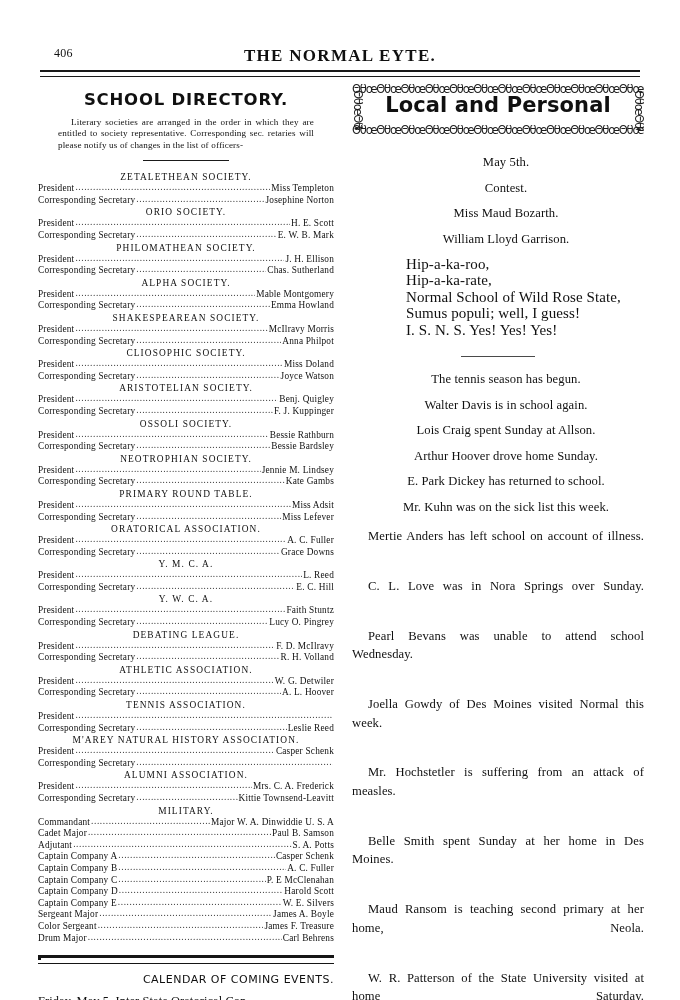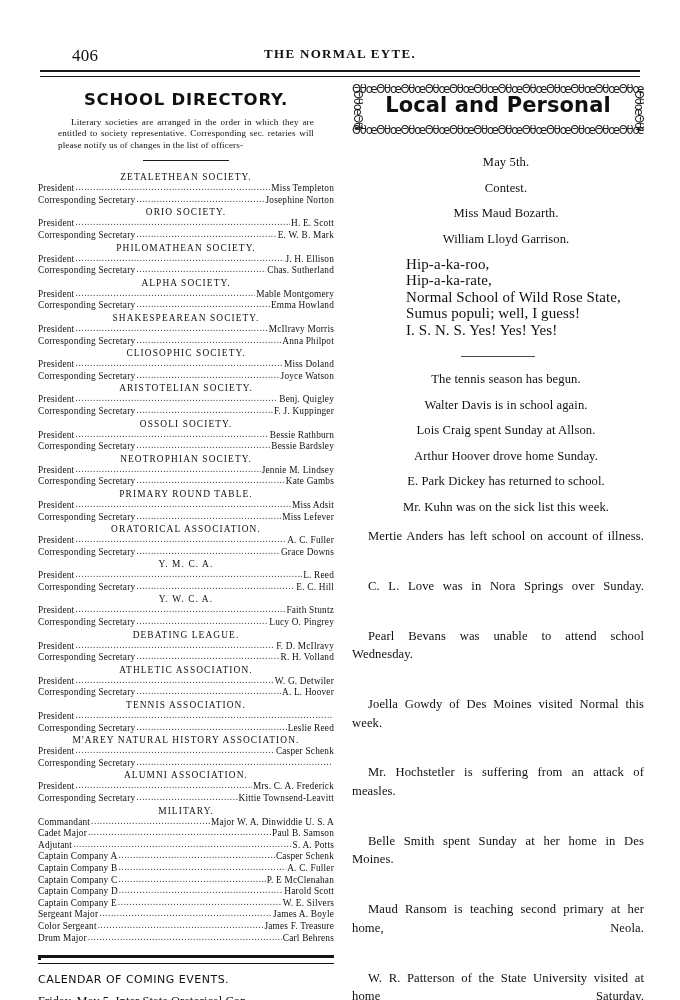--- a/index.html
+++ b/index.html
@@ -23,33 +23,33 @@
 
   
   .runhead {
     position: absolute;
     left: 40px; top: 46px;
     width: 600px;
     height: 20px;
   }
   .folio {
     position: absolute;
-    left: 32px; top: 0;
+    left: 14px; top: 0;
     font-family: "Liberation Serif", serif;
-    font-size: 17px;
+    font-size: 12px;
     letter-spacing: .3px;
   }
   .runtitle {
     position: absolute;
     left: 0; top: 0;
     width: 600px;
     text-align: center;
     font-family: "Liberation Serif", serif;
     font-weight: bold;
-    font-size: 13px;
+    font-size: 17px;
     letter-spacing: 1.3px;
   }
   .head-rule {
     position: absolute;
     left: 40px; top: 70px;
     width: 600px; height: 4px;
     border-top: 2px solid #1a1a1a;
     border-bottom: 1px solid #1a1a1a;
   }
 
@@ -126,21 +126,21 @@
   }
   .thick-rule::before {
     content: "";
     position: absolute;
     left: 0; top: -3px;
     width: 3px; height: 5px;
     background: #151515;
   }
 
   .cal-title {
-    text-align: left;
+    text-align: right;
     font-family: "DejaVu Sans", sans-serif;
     font-size: 11px;
     letter-spacing: .5px;
     margin: 0 0 7px 0;
   }
   .cal-item {
     font-size: 12.4px;
     line-height: 16px;
     margin-bottom: 4px;
     letter-spacing: .1px;

